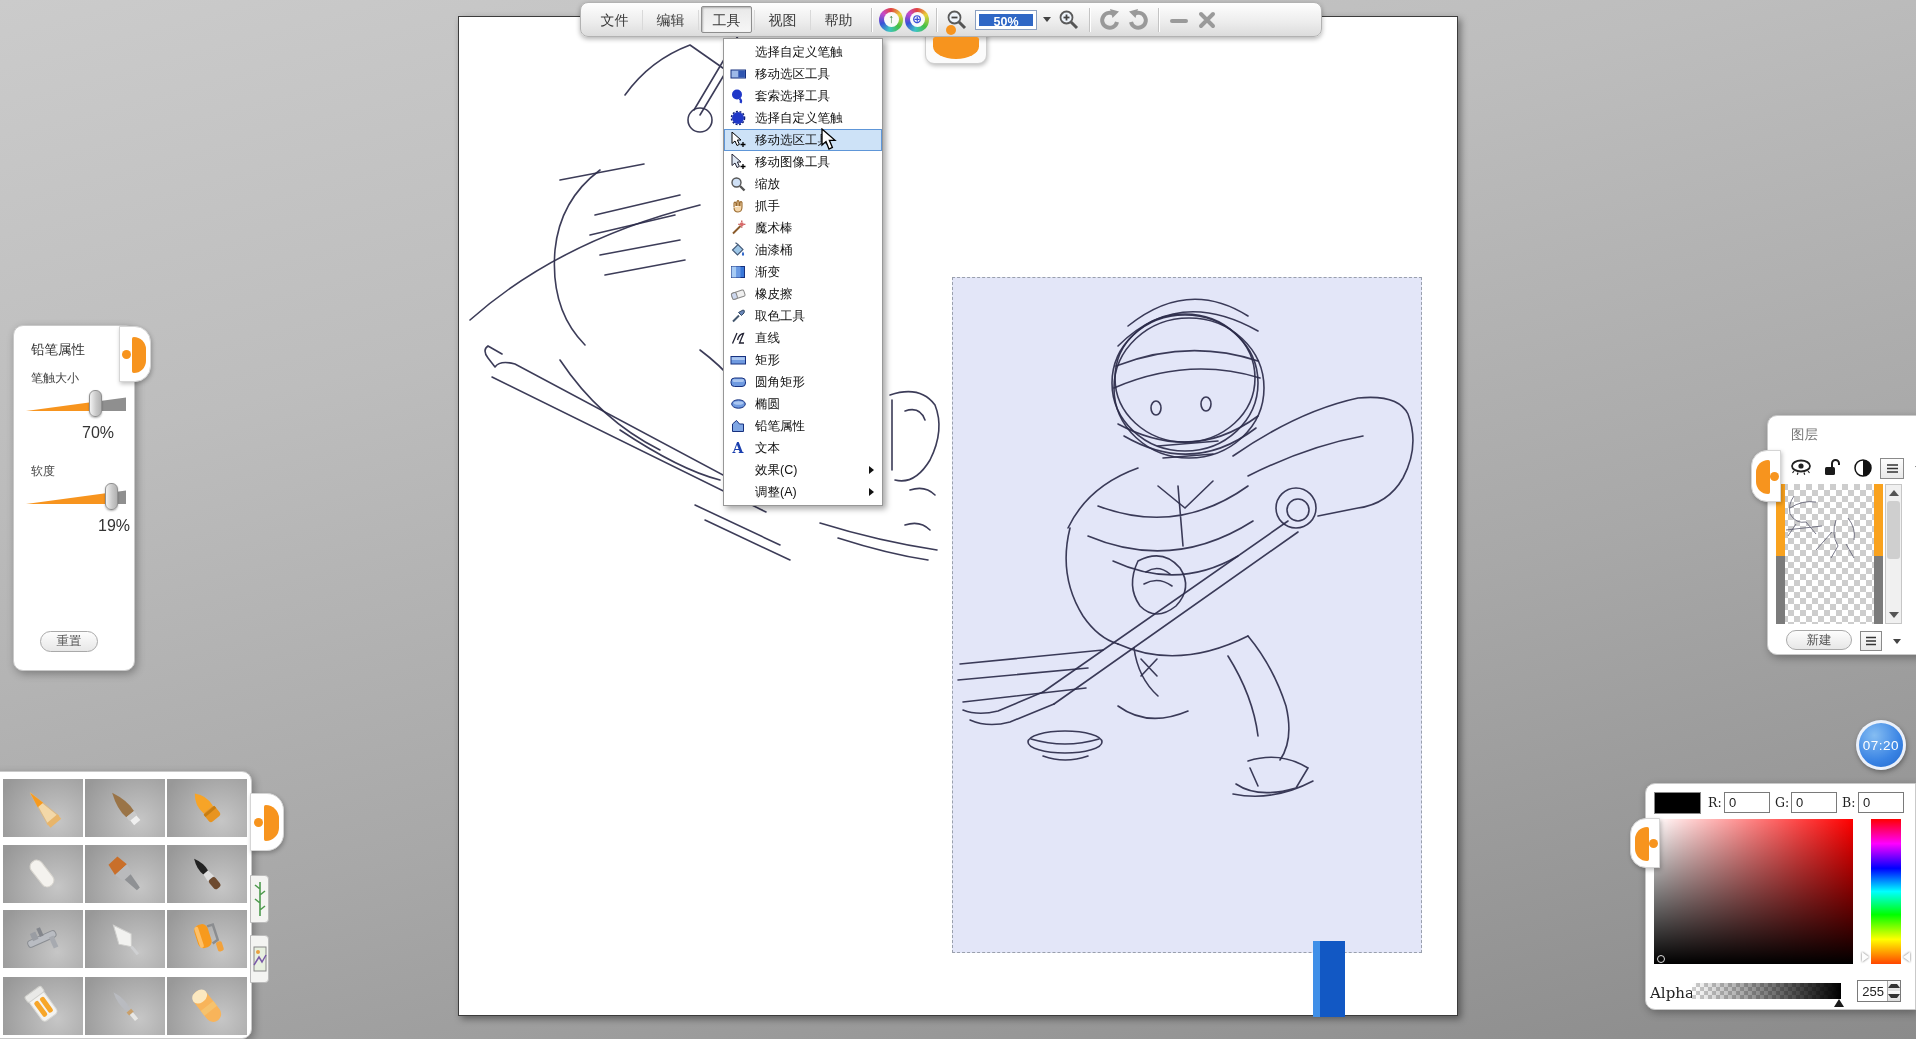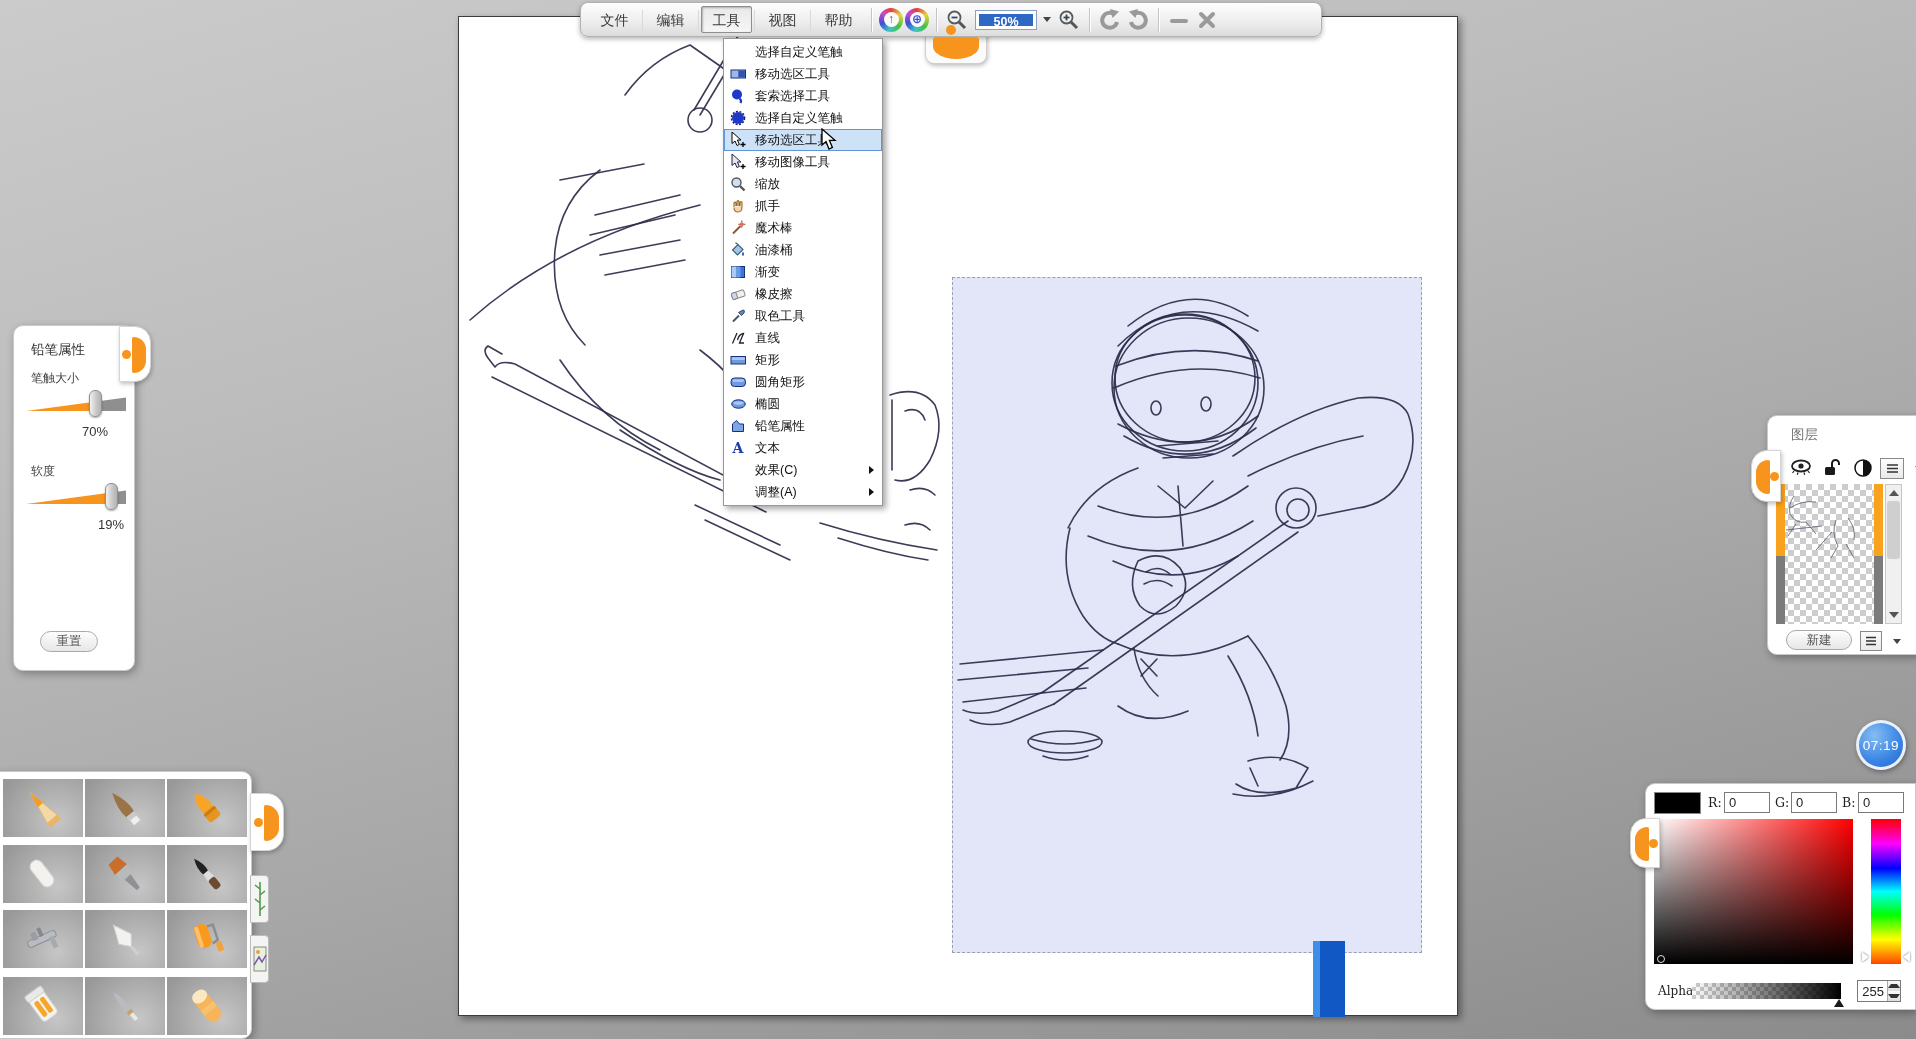--- a/index.html
+++ b/index.html
@@ -85,21 +85,21 @@
   .grip .dot { position:absolute; width:9px; height:9px; border-radius:50%; background:#f7941e; }
 
   
   #pencil-panel { left:13px; top:309px; width:122px; height:346px;margin-top:16px; }
   #pencil-title { left:17px; top:15px; font-size:13.5px; color:#333; }
   .slabel { font-size:12px; color:#444; }
   .track { position:absolute; left:12px; width:100px; height:15px;
     clip-path:polygon(0 100%,100% 10%,100% 100%); }
   .thumb { position:absolute; width:13px; height:27px; border:1px solid #909090; border-radius:6px;
     background:linear-gradient(90deg,#f2f2f2,#c9c9c9 55%,#b2b2b2); box-shadow:0 1px 2px rgba(0,0,0,.3); }
-  .sval { position:absolute; font-size:13px; color:#333; }
+  .sval { position:absolute; font-size:16px; color:#333; }
   .pill { border:1px solid #a9a9a9; border-radius:11px;
     background:linear-gradient(#fdfdfd,#e7e7e7); font-size:12.5px; color:#555;
     display:flex; align-items:center; justify-content:center; }
 
   
   #palette-frame { left:-10px; top:771px; width:262px; height:268px; border-radius:10px; }
   .tile { position:absolute; width:80px; height:58px; z-index:11;
     background:radial-gradient(circle at 68% 72%, #c6c6c6, #989898 90%);
     display:flex; align-items:center; justify-content:center; }
   .side-btn { position:absolute; z-index:11; width:19px; height:48px; background:#f4f4f2;
@@ -133,21 +133,21 @@
     font-size:13px; padding-left:4px; line-height:19px; }
   #sv-field { left:8px; top:35px; width:199px; height:145px;
     background:linear-gradient(to top,#000,rgba(0,0,0,0)),
                linear-gradient(to right,#fff,rgba(255,255,255,0)),#f00; }
   #sv-marker { left:3px; top:136px; width:8px; height:8px; border:1.5px solid #ddd; border-radius:50%; }
   #hue-bar { left:225px; top:35px; width:30px; height:145px;
     background:linear-gradient(to bottom,#ff0000,#ff00ff 17%,#0000ff 34%,#00ffff 50%,#00ff00 66%,#ffff00 83%,#ff4500 100%); }
   .htri { position:absolute; width:0; height:0; border-top:5px solid transparent; border-bottom:5px solid transparent; }
   .htri.r { border-left:7px solid #fdfdfd; filter:drop-shadow(0 0 1px #666); }
   .htri.l { border-right:7px solid #fdfdfd; filter:drop-shadow(0 0 1px #666); }
-  #alpha-label { left:12px; top:200px; font-family:"DejaVu Serif",serif; font-size:12px; }
+  #alpha-label { left:4px; top:200px; font-family:"DejaVu Serif",serif; font-size:15px; }
   #alpha-bar { left:46px; top:199px; width:149px; height:16px; position:absolute;
     background-image:linear-gradient(to right,rgba(255,255,255,0),#000),
       linear-gradient(45deg,#cdcdcd 25%,transparent 25%,transparent 75%,#cdcdcd 75%),
       linear-gradient(45deg,#cdcdcd 25%,transparent 25%,transparent 75%,#cdcdcd 75%);
     background-size:100% 100%,8px 8px,8px 8px; background-position:0 0,0 0,4px 4px; background-color:#fff; }
   #alpha-marker { left:188px; top:215px; width:0; height:0; border-left:5px solid transparent;
     border-right:5px solid transparent; border-bottom:8px solid #1a1a1a; }
   #alpha-box { left:211px; top:196px; width:44px; height:22px; background:#fff; border:1px solid #7a7a7a;
     display:flex; align-items:center; }
   #alpha-box span { flex:1; text-align:right; font-size:13px; padding-right:3px; }
@@ -706,18 +706,18 @@
         </i>
       </div>
   </div>
 </div>
 <div class="grip abs" style="left:1630px;top:818px;width:30px;height:50px;border-radius:16px 0 0 16px">
   <span class="arc" style="left:4px;top:8px;width:14px;height:34px;border-radius:14px 2px 2px 14px"></span>
   <span class="dot" style="left:18px;top:20px"></span>
 </div>
 
 <div class="abs" id="clock">
-  <span>07:19</span>
+  <span>07:20</span>
 </div>
 
 <svg class="abs" id="cursor" style="left:820px;top:128px" width="22" height="24" viewBox="0 0 22 24">
   <polygon points="2,1 2,17 6,13.5 9,21 12.4,19.4 9.4,12.3 15,12.3" fill="#fff" stroke="#000" stroke-width="1.3"></polygon>
 </svg>
 
 </body></html>

